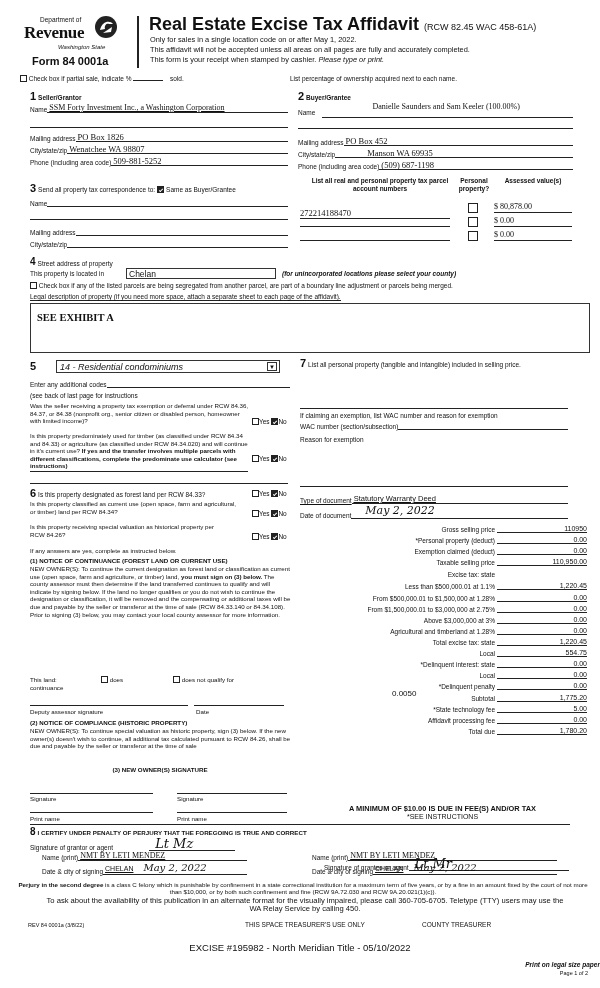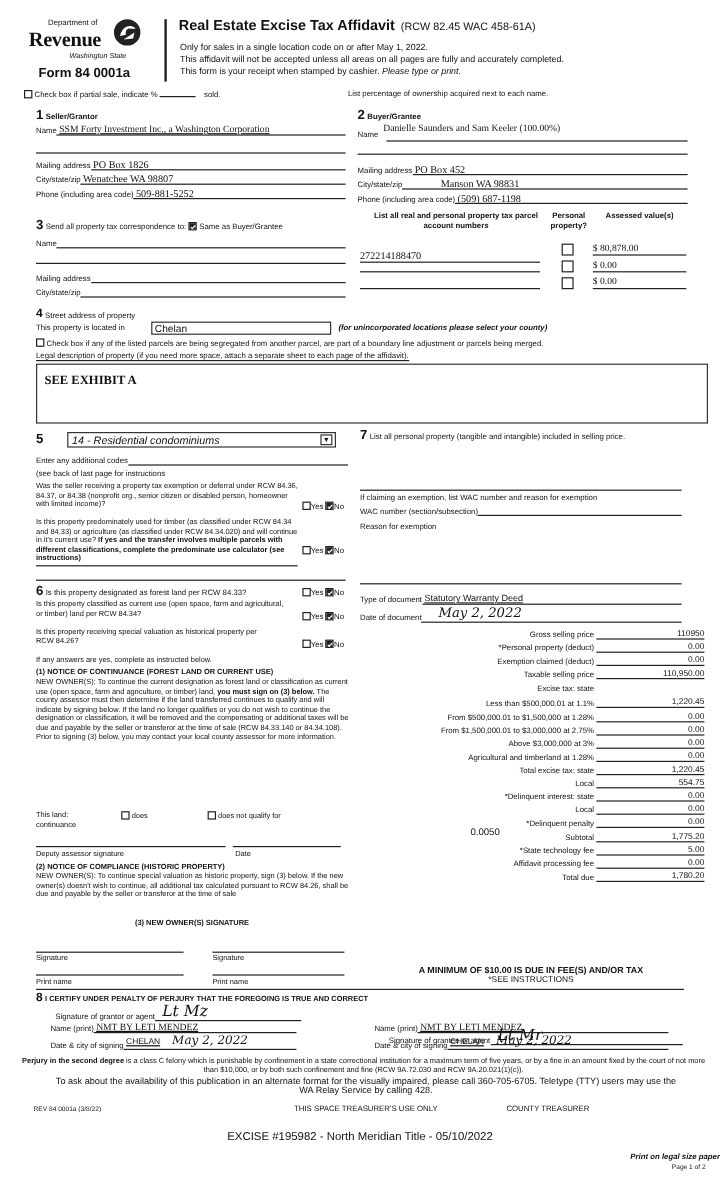--- a/index.html
+++ b/index.html
@@ -38,21 +38,21 @@
         <circle cx="12" cy="12" r="11" fill="#222"></circle>
         <path d="M6 15 C8 6, 16 5, 19 9 L15 9 C13 8, 10 10, 11 14 Z" fill="#fff"></path>
         <path d="M9 18 L18 12 L17 17 Z" fill="#fff"></path>
       </svg>
   </div>
   <div class="abs i" style="left:34px;top:30px;font-size:6px;">Washington State</div>
 </div>
 <div class="abs b" style="left:32px;top:55px;font-size:11px;">Form 84 0001a</div>
 <div class="abs" style="left:137px;top:16px;width:1.5px;height:52px;background:#222;"></div>
 <div class="abs" style="left:149px;top:14px;white-space:nowrap;">
-  <span class="b" style="font-size:12px;">Real Estate Excise Tax Affidavit</span>
+  <span class="b" style="font-size:18px;">Real Estate Excise Tax Affidavit</span>
   <span style="font-size:9px;margin-left:3px;">(RCW 82.45 WAC 458-61A)</span>
 </div>
 <div class="abs" style="left:150px;top:35px;font-size:7.4px;">Only for sales in a single location code on or after May 1, 2022.</div>
 <div class="abs" style="left:150px;top:45px;font-size:7.4px;">This affidavit will not be accepted unless all areas on all pages are fully and accurately completed.</div>
 <div class="abs" style="left:150px;top:55px;font-size:7.4px;">
   <span>This form is your receipt when stamped by cashier. </span><span class="i">Please type or print.</span>
 </div>
 
 <div class="abs lbl" style="left:20px;top:75px;white-space:nowrap;">
   <span class="chk"></span>
@@ -103,31 +103,31 @@
   <span class="lbl">City/state/zip</span>
   <span class="fill"></span>
 </div>
 
 <div class="abs" style="left:298px;top:90px;">
   <span class="secnum">2</span>
   <span class="b" style="font-size:6.5px;">Buyer/Grantee</span>
 </div>
 <div class="fieldrow" style="left:298px;top:106px;width:275px;">
   <span class="lbl">Name</span>
-  <span class="fill val" style="font-size:8px;padding-left:4px;position:relative;top:-4px;border-bottom:none;">Danielle Saunders and Sam Keeler (100.00%)</span>
+  <span class="fill val" style="font-size:8px;padding-left:4px;position:relative;top:-4px;border-bottom:none;text-align:center;">Danielle Saunders and Sam Keeler (100.00%)</span>
 </div>
 <div class="abs line" style="left:322px;top:117px;width:251px;"></div>
 <div class="abs line" style="left:298px;top:128px;width:275px;"></div>
 <div class="fieldrow" style="left:298px;top:136px;width:275px;">
   <span class="lbl">Mailing address</span>
   <span class="fill val">PO Box 452</span>
 </div>
 <div class="fieldrow" style="left:298px;top:148px;width:275px;">
   <span class="lbl">City/state/zip</span>
-  <span class="fill val" style="padding-left:32px;">Manson WA 98831</span>
+  <span class="fill val" style="padding-left:32px;">Manson WA 69935</span>
 </div>
 <div class="fieldrow" style="left:298px;top:160px;width:275px;">
   <span class="lbl">Phone (including area code)</span>
   <span class="fill val">(509) 687-1198</span>
 </div>
 
 <div class="abs b" style="left:300px;top:177px;width:160px;text-align:center;font-size:6.5px;line-height:8px;">List all real and personal property tax parcel account numbers</div>
 <div class="abs b" style="left:454px;top:177px;width:40px;text-align:center;font-size:6.5px;line-height:8px;">Personal property?</div>
 <div class="abs b" style="left:498px;top:177px;width:70px;text-align:center;font-size:6.5px;line-height:8px;">Assessed value(s)</div>
 
@@ -239,21 +239,21 @@
 <div class="abs para b" style="left:30px;top:766px;width:260px;text-align:center;">(3) NEW OWNER(S) SIGNATURE</div>
 <div class="abs line" style="left:30px;top:793px;width:123px;"></div>
 <div class="abs line" style="left:177px;top:793px;width:110px;"></div>
 <div class="abs para" style="left:30px;top:795px;">Signature</div>
 <div class="abs para" style="left:177px;top:795px;">Signature</div>
 <div class="abs line" style="left:30px;top:812px;width:123px;"></div>
 <div class="abs line" style="left:177px;top:812px;width:110px;"></div>
 <div class="abs para" style="left:30px;top:815px;">Print name</div>
 <div class="abs para" style="left:177px;top:815px;">Print name</div>
 
-<div class="fieldrow" style="left:300px;top:494px;width:268px;">
+<div class="fieldrow" style="left:300px;top:494px;width:268px;text-decoration:underline;">
   <span class="lbl">Type of document</span>
   <span class="fill u" style="font-size:7.5px;">Statutory Warranty Deed</span>
 </div>
 <div class="fieldrow" style="left:300px;top:505px;width:268px;">
   <span class="lbl">Date of document</span>
   <span class="fill hand" style="font-size:11px;height:14px;line-height:12px;padding-left:14px;">May 2, 2022</span>
 </div>
 
 <div id="tax-rows">
     <div class="tax-row" style="top: 522px;">
@@ -336,21 +336,21 @@
 
 <div class="abs" style="left:392px;top:689px;font-size:8px;">0.0050</div>
 <div class="abs b" style="left:300px;top:804px;width:285px;text-align:center;font-size:7.4px;">A MINIMUM OF $10.00 IS DUE IN FEE(S) AND/OR TAX</div>
 <div class="abs" style="left:300px;top:813px;width:285px;text-align:center;font-size:7px;">*SEE INSTRUCTIONS</div>
 
 <div class="abs line" style="left:30px;top:824px;width:540px;"></div>
 <div class="abs" style="left:30px;top:826px;white-space:nowrap;">
   <span class="secnum" style="font-size:10px;">8</span>
   <span class="b" style="font-size:6.2px;">I CERTIFY UNDER PENALTY OF PERJURY THAT THE FOREGOING IS TRUE AND CORRECT</span>
 </div>
-<div class="fieldrow" style="left:46px;top:837px;width:205px;">
+<div class="fieldrow" style="left:30px;top:837px;width:205px;gap:36px;">
   <span class="lbl">Signature of grantor or agent</span>
   <span class="fill hand" style="font-size:13px;height:14px;line-height:13px;padding-left:6px;">Lt Mz</span>
 </div>
 <div class="fieldrow" style="left:42px;top:851px;width:205px;">
   <span class="lbl">Name (print)</span>
   <span class="fill val u" style="font-size:8px;">NMT BY LETI MENDEZ</span>
 </div>
 <div class="fieldrow" style="left:42px;top:863px;width:205px;">
   <span class="lbl">Date &amp; city of signing</span>
   <span class="fill" style="height:12px;">
@@ -370,19 +370,19 @@
   <span class="lbl">Date &amp; city of signing</span>
   <span class="fill" style="height:12px;">
     <span class="u" style="font-size:7px;">CHELAN</span>
     <span class="hand" style="font-size:10px;margin-left:8px;">May 2, 2022</span>
   </span>
 </div>
 
 <div class="abs" style="left:14px;top:881px;width:578px;text-align:center;font-size:6.2px;line-height:7px;">
   <span class="b">Perjury in the second degree</span><span> is a class C felony which is punishable by confinement in a state correctional institution for a maximum term of five years, or by a fine in an amount fixed by the court of not more than $10,000, or by both such confinement and fine (RCW 9A.72.030 and RCW 9A.20.021(1)(c)).</span>
 </div>
-<div class="abs" style="left:40px;top:897px;width:530px;text-align:center;font-size:7.6px;line-height:8px;">To ask about the availability of this publication in an alternate format for the visually impaired, please call 360-705-6705. Teletype (TTY) users may use the WA Relay Service by calling 428.</div>
+<div class="abs" style="left:40px;top:897px;width:530px;text-align:center;font-size:7.6px;line-height:8px;">To ask about the availability of this publication in an alternate format for the visually impaired, please call 360-705-6705. Teletype (TTY) users may use the WA Relay Service by calling 450.</div>
 <div class="abs" style="left:28px;top:922px;font-size:5.5px;">REV 84 0001a  (3/8/22)</div>
 <div class="abs" style="left:245px;top:921px;font-size:6.5px;">THIS SPACE TREASURER'S USE ONLY</div>
 <div class="abs" style="left:422px;top:921px;font-size:6.5px;">COUNTY TREASURER</div>
 <div class="abs" style="left:0;top:942px;width:600px;text-align:center;font-size:9.5px;">EXCISE #195982 - North Meridian Title - 05/10/2022</div>
 <div class="abs b i" style="right:0;top:961px;font-size:6.5px;white-space:nowrap;">Print on legal size paper</div>
 <div class="abs" style="right:12px;top:970px;font-size:5.5px;">Page 1 of 2</div>
 
 </body></html>

